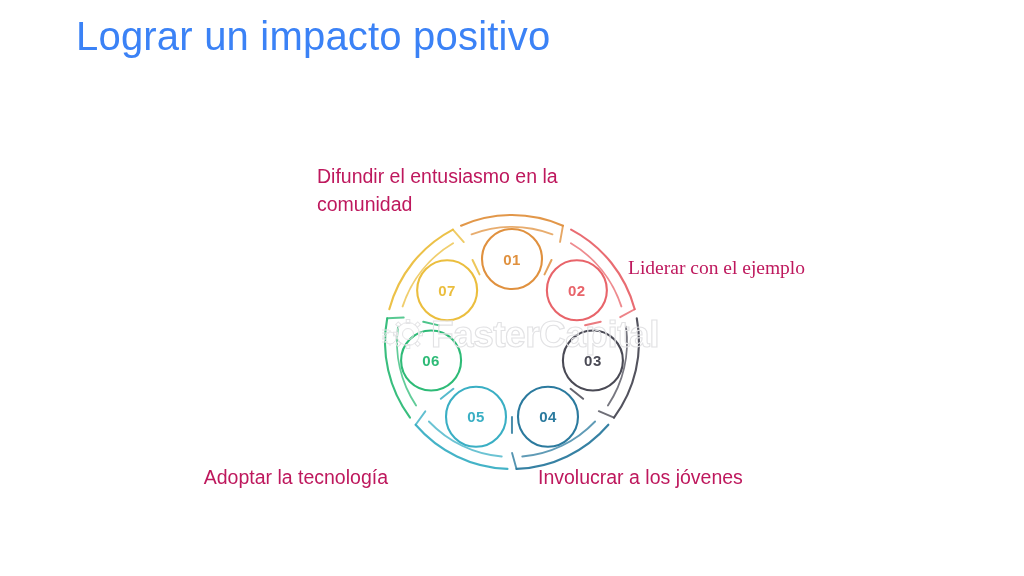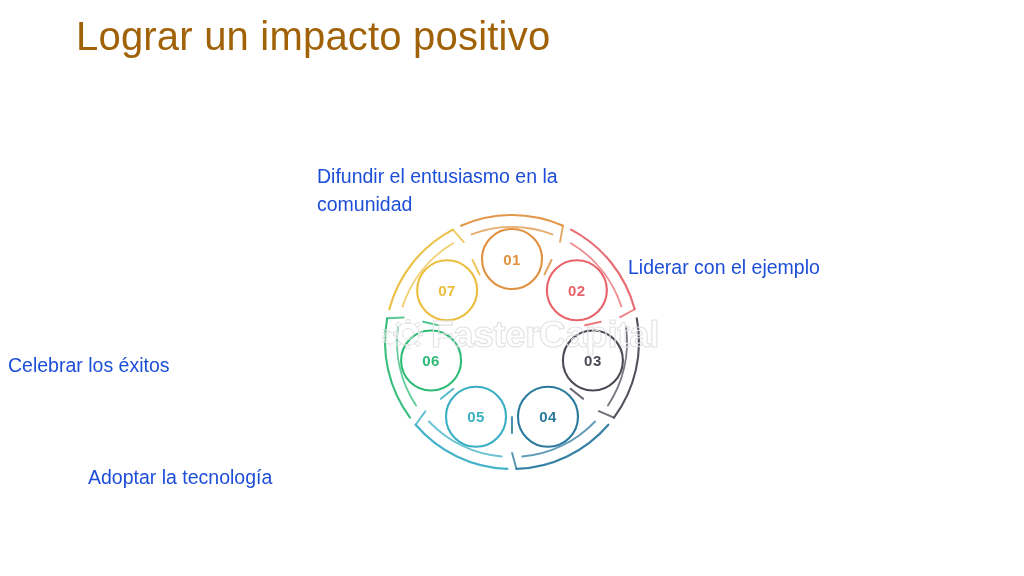--- a/index.html
+++ b/index.html
@@ -22,21 +22,21 @@
     width: 1024px;
     height: 576px;
     background: #ffffff;
   }
   #page-title {
     position: absolute;
     left: 76px;
     top: 12px;
     font-size: 40px;
     font-weight: 400;
-    color: #a16207;
+    color: #3b82f6;
     letter-spacing: 0.2px;
     line-height: 1.2;
     white-space: nowrap;
   }
   .diagram-wrap {
     position: absolute;
     left: 0;
     top: 0;
     width: 1024px;
     height: 576px;
@@ -52,21 +52,21 @@
   .node-num {
     font-family: "Liberation Sans", sans-serif;
     font-size: 15px;
     font-weight: 700;
     letter-spacing: 0.5px;
   }
   .label {
     position: absolute;
     font-size: 19.5px;
     font-weight: 400;
-    color: #1d4ed8;
+    color: #be185d;
     line-height: 1.42;
     white-space: pre-line;
   }
   .wm {
     position: absolute;
     left: 381px;
     top: 312px;
     width: 290px;
     height: 46px;
     pointer-events: none;
@@ -172,23 +172,23 @@
         <circle cx="9" cy="26" r="6"></circle>
         <path d="M3 26 h-2 M9 20 v-2 M9 32 v2 M15 26 h2"></path>
         <path d="M1 18 h7 M1 21 h7 M1 24 h5 M1 27 h5 M1 30 h6"></path>
       </g>
       <text class="wm-text" x="50" y="35">FasterCapital</text>
     </svg>
 
     <div class="label" id="lbl-top" style="left:317px; top:163px; width:310px;">Difundir el entusiasmo en la
 comunidad</div>
 
-    <div class="label" id="lbl-right-upper" style="left:628px; top:254px; width:300px;">Liderar con el ejemplo</div>
+    <div class="label" id="lbl-right-upper" style="left:628px; top:254px; width:300px;font-family:Liberation Serif, serif;">Liderar con el ejemplo</div>
 
 
+    <div class="label" id="lbl-bottom-right" style="left:538px; top:464px; width:300px;">Involucrar a los jóvenes</div>
 
-    <div class="label" id="lbl-bottom-left" style="left:88px; top:464px; width:300px;">Adoptar la tecnología</div>
+    <div class="label" id="lbl-bottom-left" style="left:88px; top:464px; width:300px;text-align:right;">Adoptar la tecnología</div>
 
-    <div class="label" id="lbl-left-middle" style="left:8px; top:352px; width:260px;">Celebrar los éxitos</div>
 
 
   </div>
 </div>
 
 </body></html>

